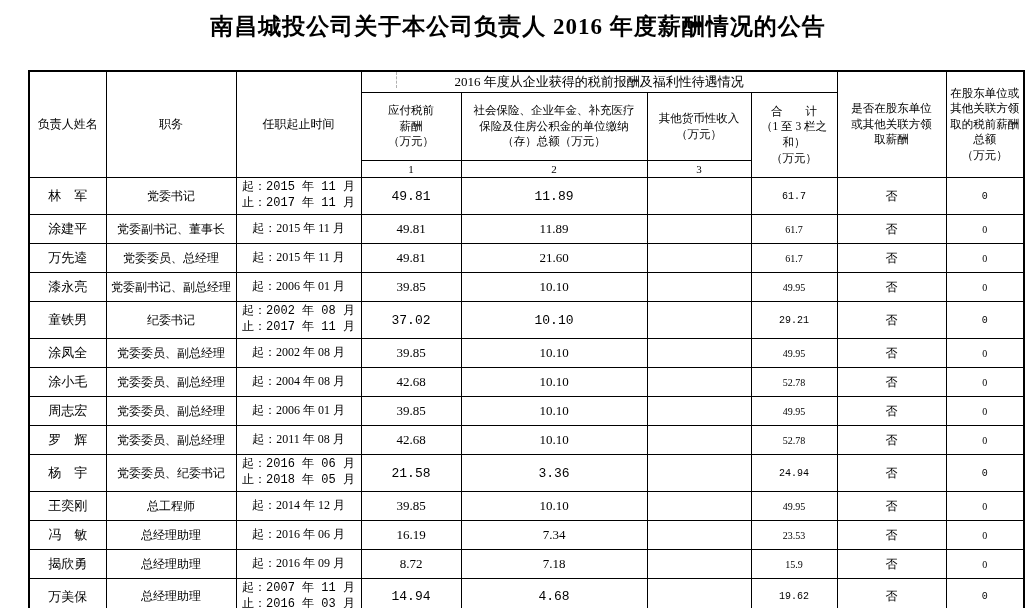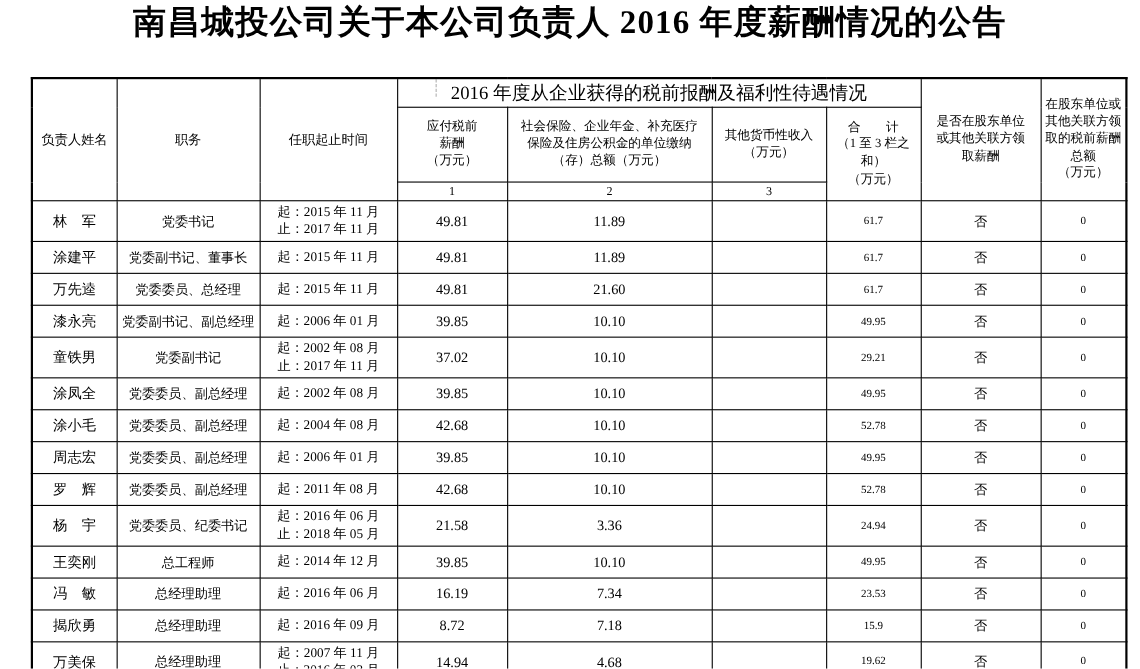--- a/index.html
+++ b/index.html
@@ -7,22 +7,23 @@
   .page {
     position: relative;
     width: 1036px;
     height: 608px;
     background: #ffffff;
     font-family: "Liberation Serif", "DejaVu Serif", serif;
     color: #000000;
     overflow: hidden;
   }
   .doc-title {
+    padding-top: 11px;
     text-align: center;
-    font-size: 30px;
+    font-size: 23px;
     font-weight: bold;
     letter-spacing: 1px;
   }
   table.salary {
     position: absolute;
     left: 28px;
     top: 70px;
     width: 995px;
     border-collapse: collapse;
     table-layout: fixed;
@@ -33,24 +34,24 @@
     text-align: center;
     vertical-align: middle;
     padding: 1px 2px;
     overflow: hidden;
   }
   .pre { white-space: pre-line; }
   tr.hdr-a { height: 18px; }
   tr.hdr-b { height: 68px; }
   tr.hdr-c { height: 17px; }
   tr.r1 { height: 29px; }
-  tr.r2 { height: 37px; }
+  tr.r2 { height: 37px; font-family: Liberation Mono, monospace; }
   th { font-weight: normal; }
   .th-main  { font-size: 12px; }
-  .th-group { font-size: 17px; }
+  .th-group { font-size: 13px; }
   .th-sub   { font-size: 11.5px; line-height: 1.35; }
   .th-num   { font-size: 11px; }
   .c-name   { font-size: 13px; }
   .c-pos    { font-size: 12px; margin-left: 41px; }
   .c-term   { font-size: 12px; line-height: 1.3; text-align: center; }
   .c-val    { font-size: 13px; }
   .c-total  { font-size: 10px; }
   .c-yn     { font-size: 12px; }
   .c-amt    { font-size: 10px; }
   .dashed-mark {
@@ -168,21 +169,21 @@
           </td>
         <td class="c-val">39.85</td>
         <td class="c-val">10.10</td>
         <td class="c-val"></td>
         <td class="c-total">49.95</td>
         <td class="c-yn">否</td>
         <td class="c-amt">0</td>
       </tr>
       <tr class="r2">
         <td class="c-name">童铁男</td>
-        <td class="c-pos">党委副书记</td>
+        <td class="c-pos">纪委书记</td>
         <td class="c-term">
             <div>起：2002 年 08 月</div>
             <div>止：2017 年 11 月</div>
           </td>
         <td class="c-val">37.02</td>
         <td class="c-val">10.10</td>
         <td class="c-val"></td>
         <td class="c-total">29.21</td>
         <td class="c-yn">否</td>
         <td class="c-amt">0</td>

